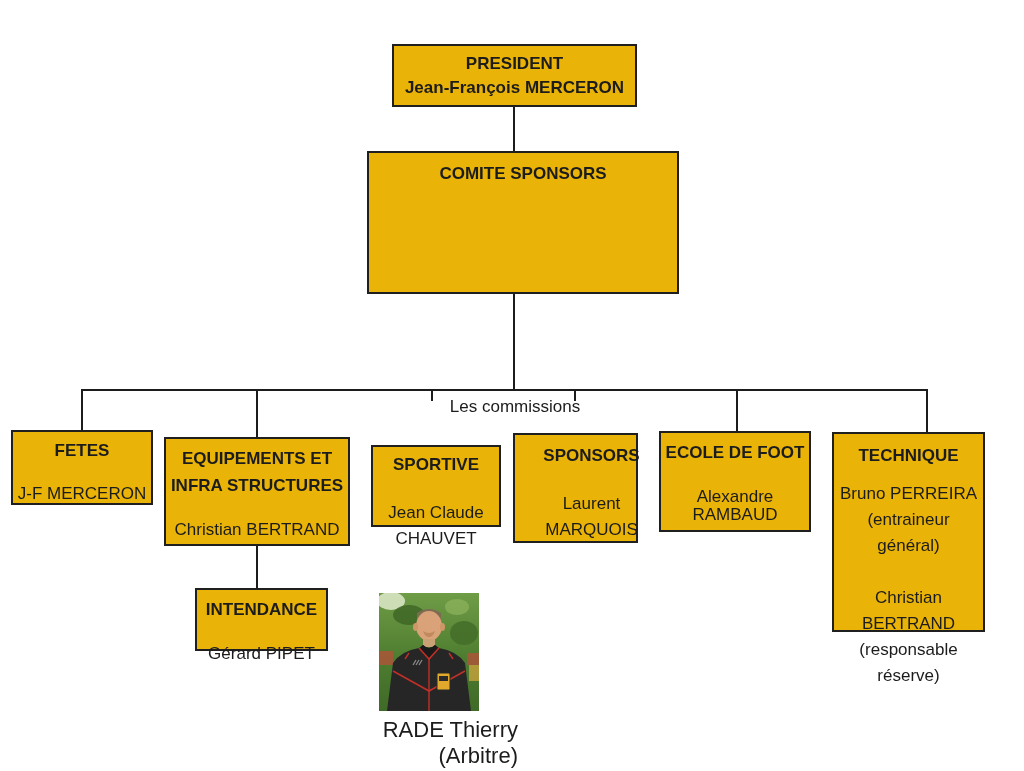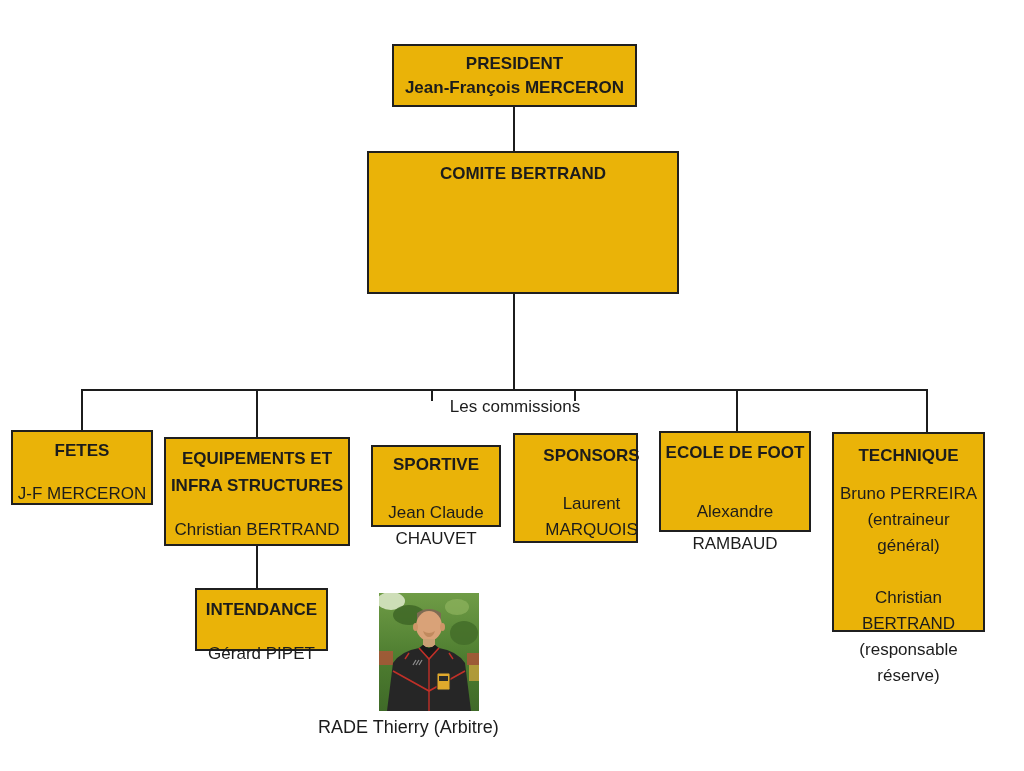--- a/index.html
+++ b/index.html
@@ -10,21 +10,21 @@
   .box{
     position:absolute;background:#eab308;border:2px solid #1f1f1f;
     box-sizing:border-box;text-align:center;display:flex;flex-direction:column;
     align-items:center;
   }
   .t{font-weight:bold;white-space:pre-line;line-height:22px;font-size:17px;}
   .m{white-space:pre-line;line-height:23px;font-size:17px;}
   .label{position:absolute;text-align:center;font-size:17px;}
   #connectors{position:absolute;left:0;top:0;pointer-events:none;}
   #referee-photo{position:absolute;left:379px;top:593px;width:100px;height:118px;}
-  #caption{position:absolute;left:318px;top:717px;width:200px;text-align:left;font-size:18px;}
+  #caption{position:absolute;left:318px;top:717px;width:200px;text-align:right;font-size:22px;}
 </style>
 </head>
 <body>
 
 <svg id="connectors" width="1024" height="771" viewBox="0 0 1024 771">
   <g stroke="#1c1c1c" stroke-width="2">
     <line x1="514" y1="107" x2="514" y2="151"></line>
     <line x1="514" y1="294" x2="514" y2="390"></line>
     <line x1="81" y1="390" x2="928" y2="390"></line>
     <line x1="82" y1="389" x2="82" y2="430"></line>
@@ -36,21 +36,21 @@
     <line x1="257" y1="546" x2="257" y2="588"></line>
   </g>
 </svg>
 
 <div class="box" style="left:392px;top:44px;width:245px;height:63px;justify-content:center;">
   <div class="t" style="line-height:24px;">PRESIDENT</div>
   <div class="t" style="line-height:24px;">Jean-François MERCERON</div>
 </div>
 
 <div class="box" style="left:367px;top:151px;width:312px;height:143px;">
-  <div class="t" style="margin-top:9px;line-height:23px;">COMITE BERTRAND</div>
+  <div class="t" style="margin-top:9px;line-height:23px;">COMITE SPONSORS</div>
 </div>
 
 <div class="label" style="left:415px;top:397px;width:200px;">Les commissions</div>
 
 <div class="box" style="left:11px;top:430px;width:142px;height:75px;">
   <div class="t" style="margin-top:8px;">FETES</div>
   <div class="m" style="margin-top:20px;">J-F MERCERON</div>
 </div>
 
 <div class="box" style="left:164px;top:437px;width:186px;height:109px;">
@@ -66,21 +66,21 @@
 </div>
 
 <div class="box" style="left:513px;top:433px;width:125px;height:110px;padding-left:32px;">
   <div class="t" style="margin-top:10px;">SPONSORS</div>
   <div class="m" style="margin-top:24px;line-height:26px;">Laurent
 MARQUOIS</div>
 </div>
 
 <div class="box" style="left:659px;top:431px;width:152px;height:101px;">
   <div class="t" style="margin-top:9px;">ECOLE DE FOOT</div>
-  <div class="m" style="margin-top:32px;line-height:32px;">Alexandre
+  <div class="m" style="margin-top:24px;line-height:18px;">Alexandre
 RAMBAUD</div>
 </div>
 
 <div class="box" style="left:832px;top:432px;width:153px;height:200px;">
   <div class="t" style="margin-top:11px;">TECHNIQUE</div>
   <div class="m" style="margin-top:14px;line-height:26px;text-align:center;">Bruno PERREIRA
 (entraineur général)
 
 Christian BERTRAND
 (responsable

